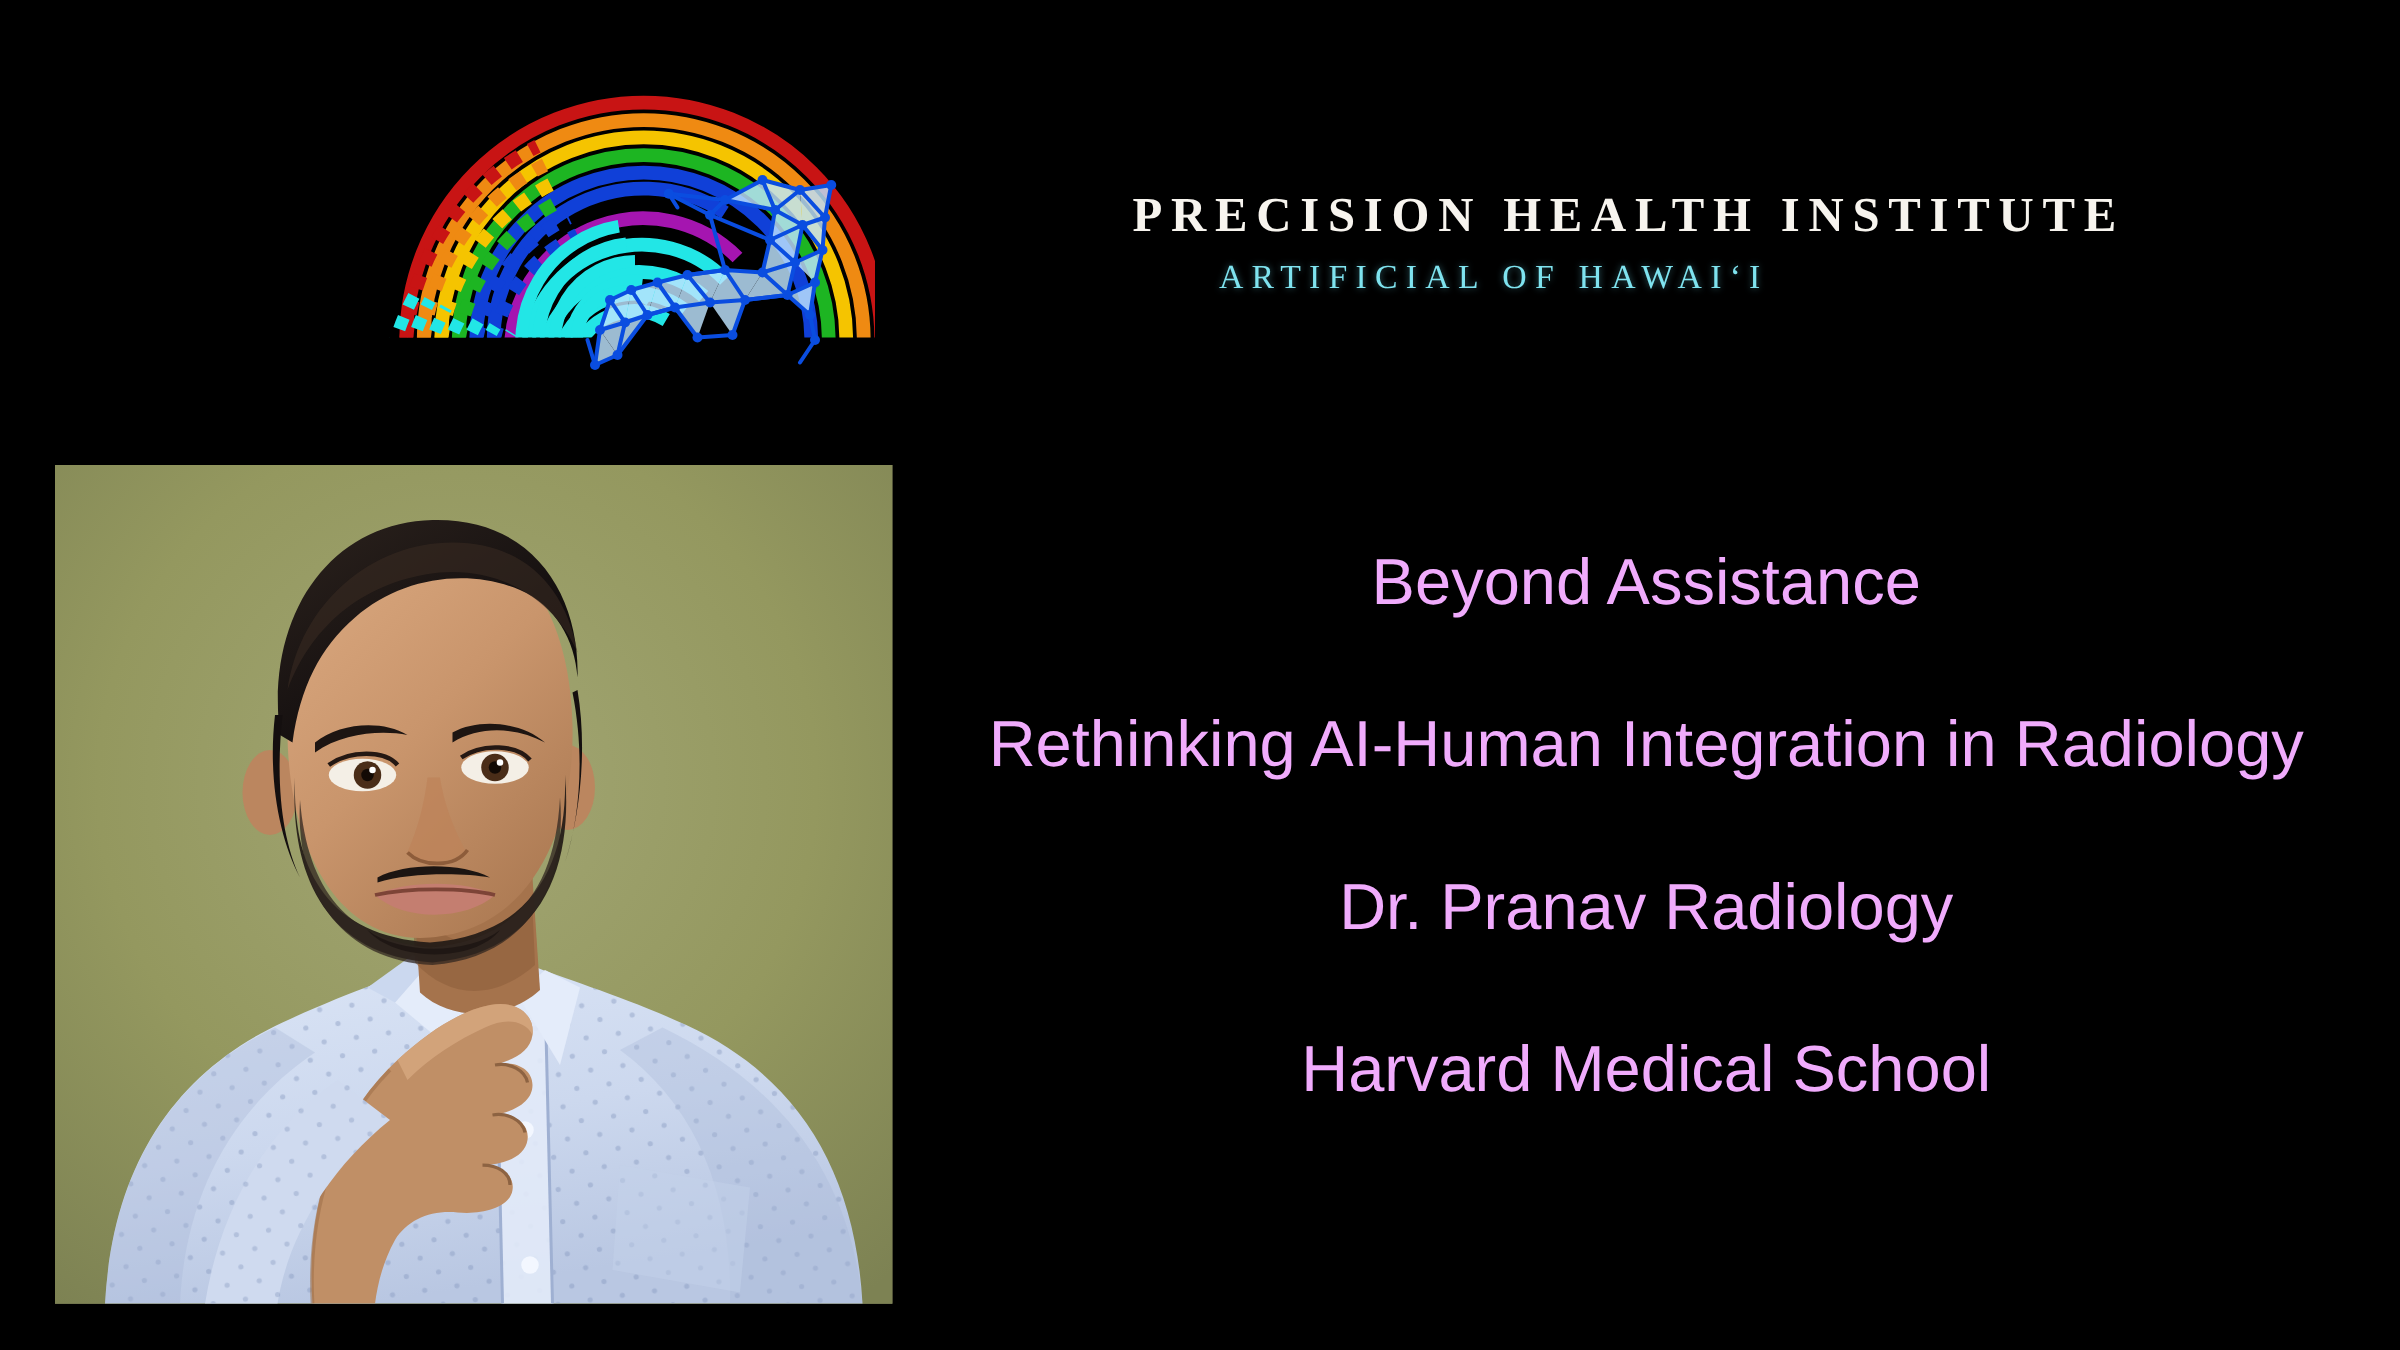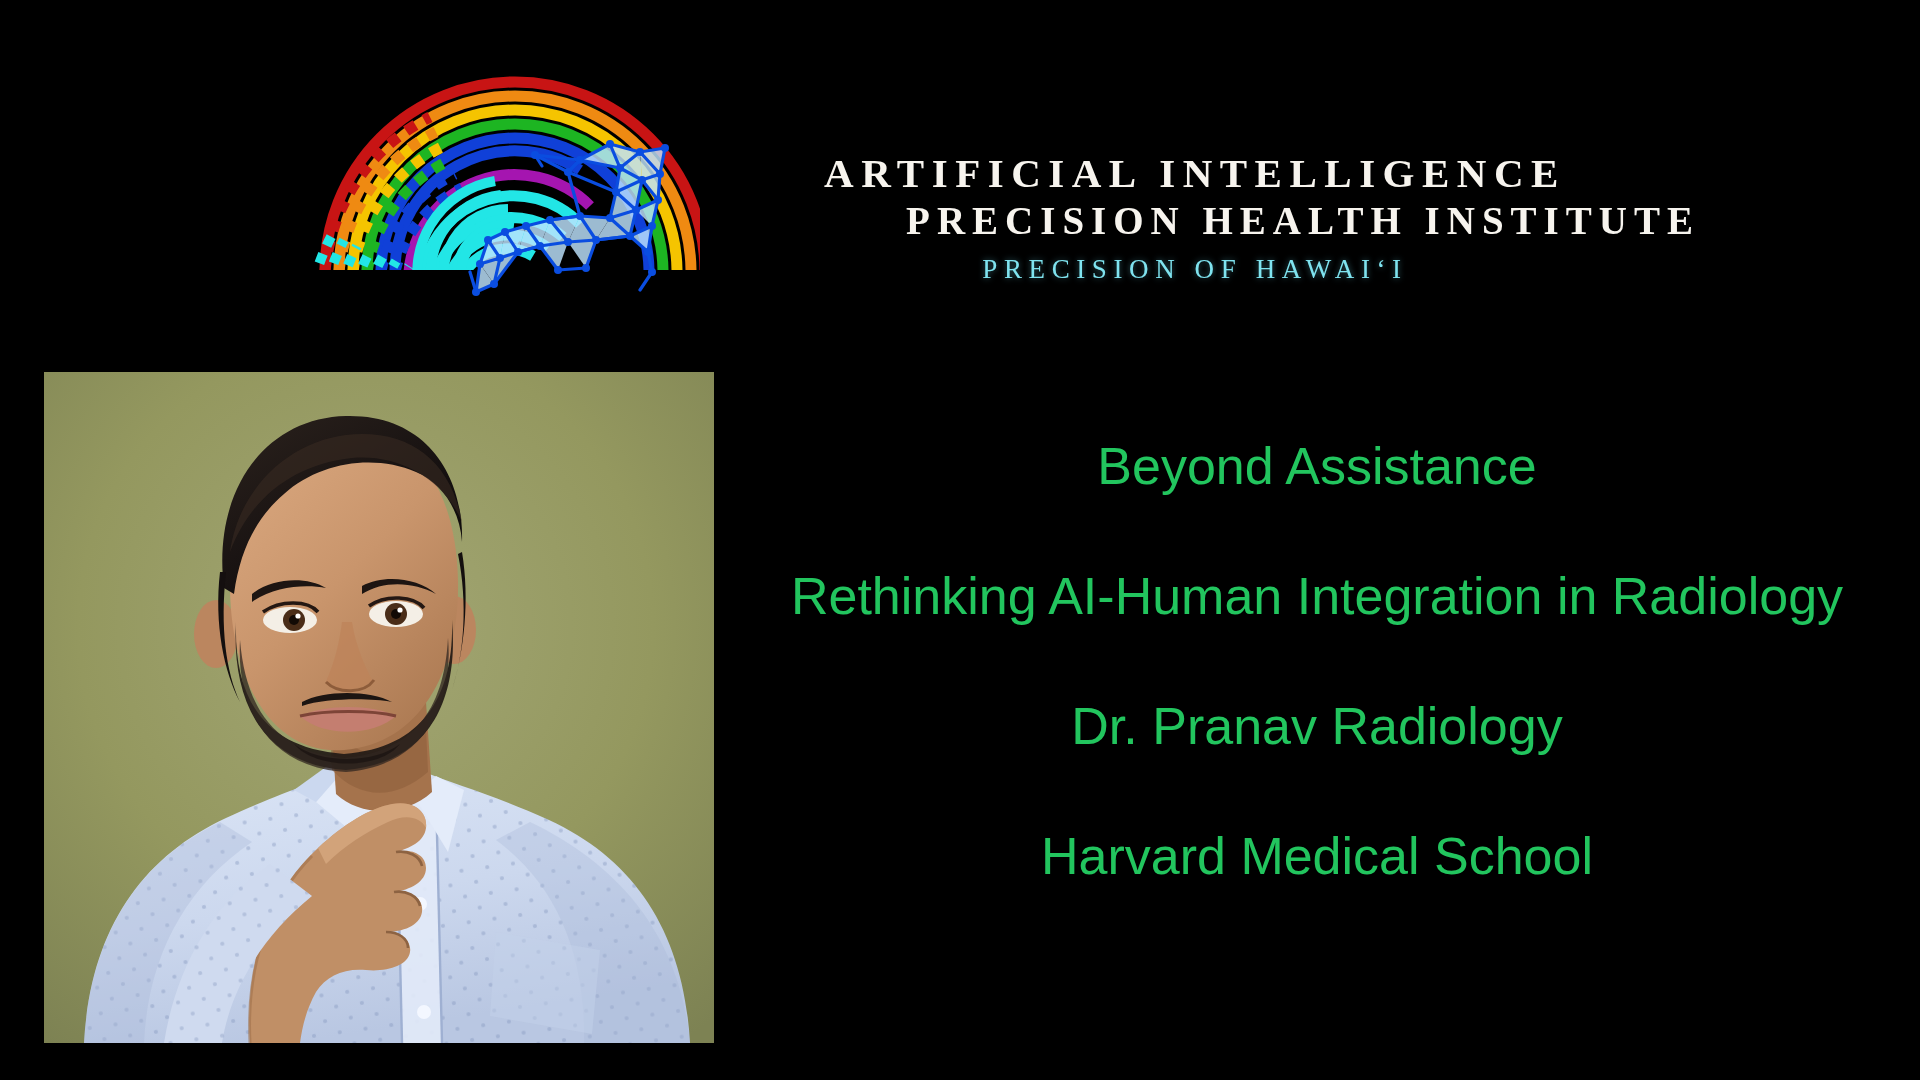--- a/index.html
+++ b/index.html
@@ -79,21 +79,21 @@
   }
   .portrait svg { display: block; width: 670px; height: 671px; }
 
   
   .title-col {
     position: absolute;
     left: 714px;
     top: 440px;
     width: 1206px;
     text-align: center;
-    color: #22c55e;
+    color: #f0abfc;
   }
   .t-line {
     white-space: nowrap;
     font-family: "Liberation Sans", sans-serif;
     font-weight: 400;
   }
   .t-title   { font-size: 52px; line-height: 1.0; }
   .t-sub     { font-size: 52px; line-height: 1.0; margin-top: 78px; }
   .t-speaker { font-size: 52px; line-height: 1.0; margin-top: 78px; }
   .t-affil   { font-size: 52px; line-height: 1.0; margin-top: 78px; }
@@ -222,23 +222,22 @@
             <circle cx="288" cy="132" r="4"></circle>
               <circle cx="306" cy="228" r="4"></circle>
             <circle cx="278" cy="230" r="4"></circle>
               <circle cx="372" cy="232" r="4"></circle>
           </g>
         </g>
       </svg>
     </div>
 
     <div class="logo-text">
-      <div class="logo-line1">ARTIFICIAL INTELLIGENCE</div>
       <div class="logo-line2">PRECISION HEALTH INSTITUTE</div>
-      <div class="logo-line3">PRECISION OF HAWAIʻI</div>
+      <div class="logo-line3">ARTIFICIAL OF HAWAIʻI</div>
     </div>
   </div>
 
   <div class="portrait">
     <svg viewBox="0 0 670 671" xmlns="http://www.w3.org/2000/svg" role="img">
       <title>Headshot of a man with dark hair and beard in a light blue dotted dress shirt, hand resting on chin, against an olive green background</title>
       <defs>
         <radialGradient id="bgGrad" cx="48%" cy="38%" r="78%">
           <stop offset="0%" stop-color="#a2a674"></stop>
           <stop offset="55%" stop-color="#94985f"></stop>

